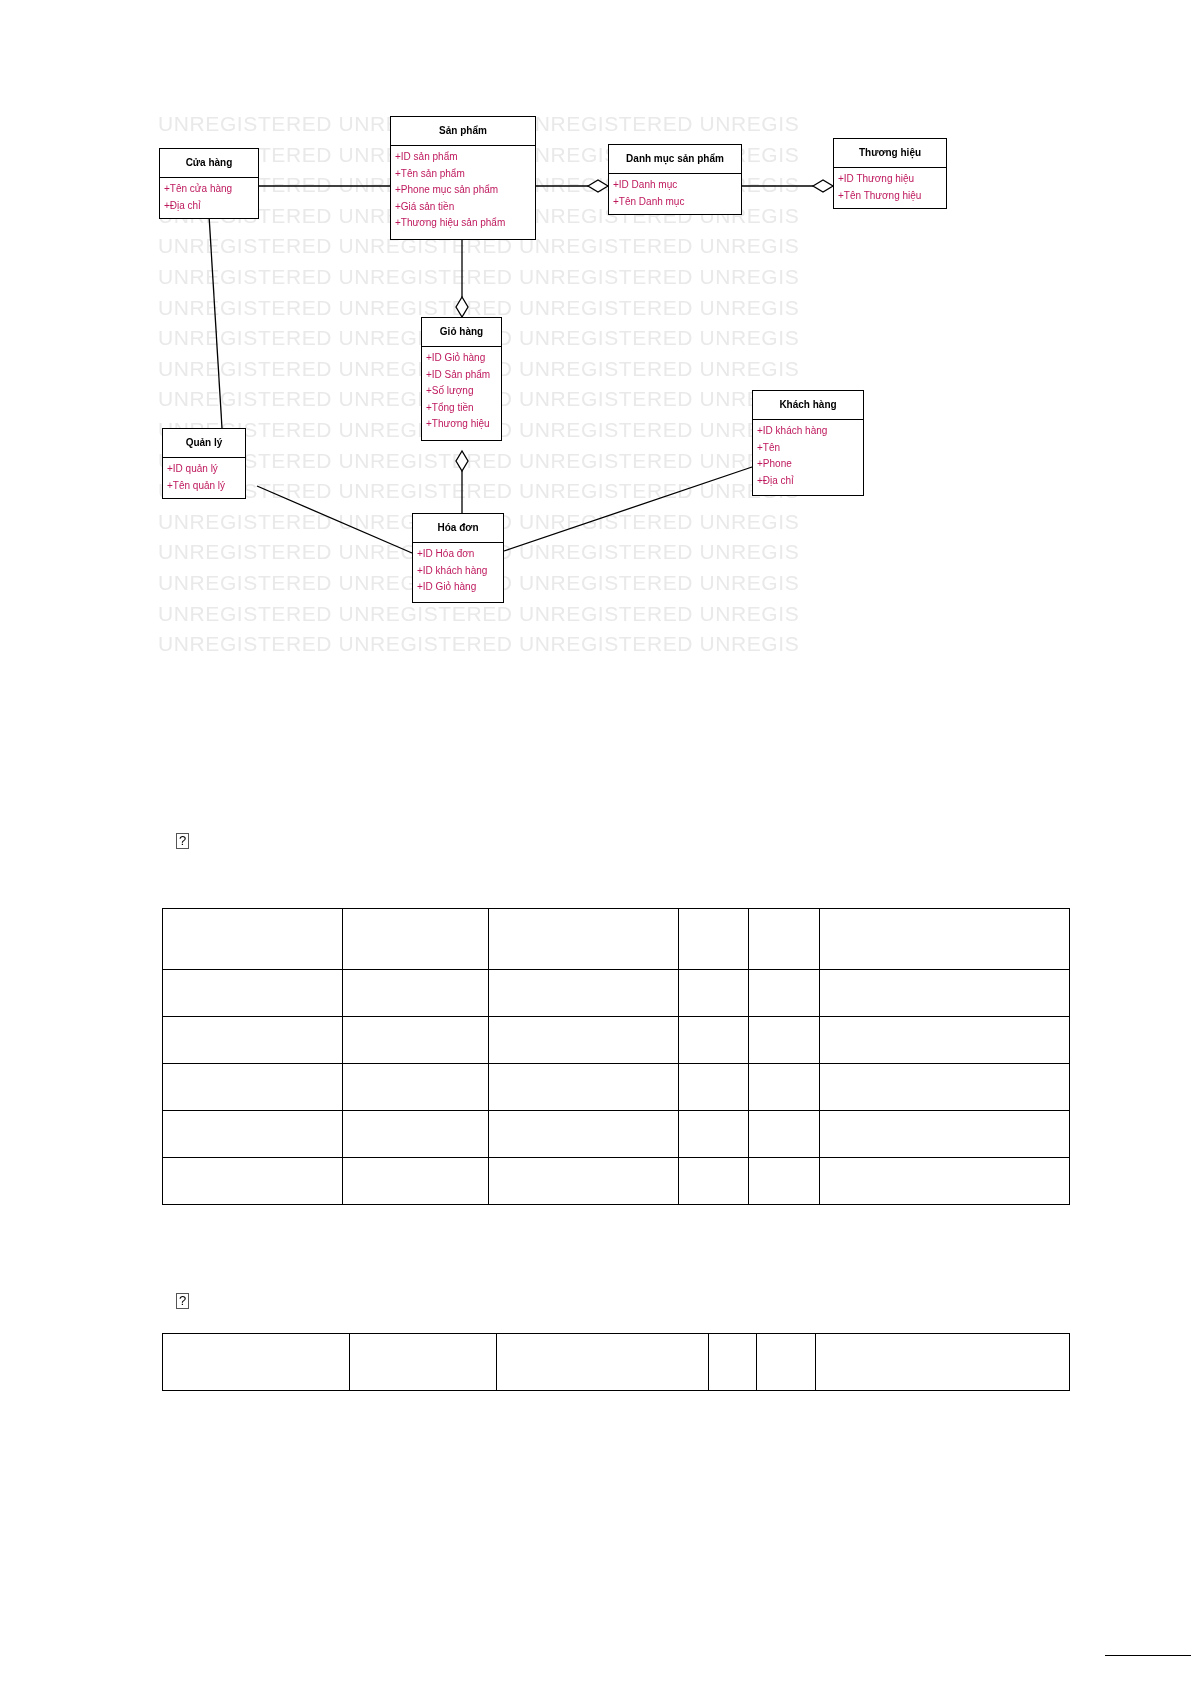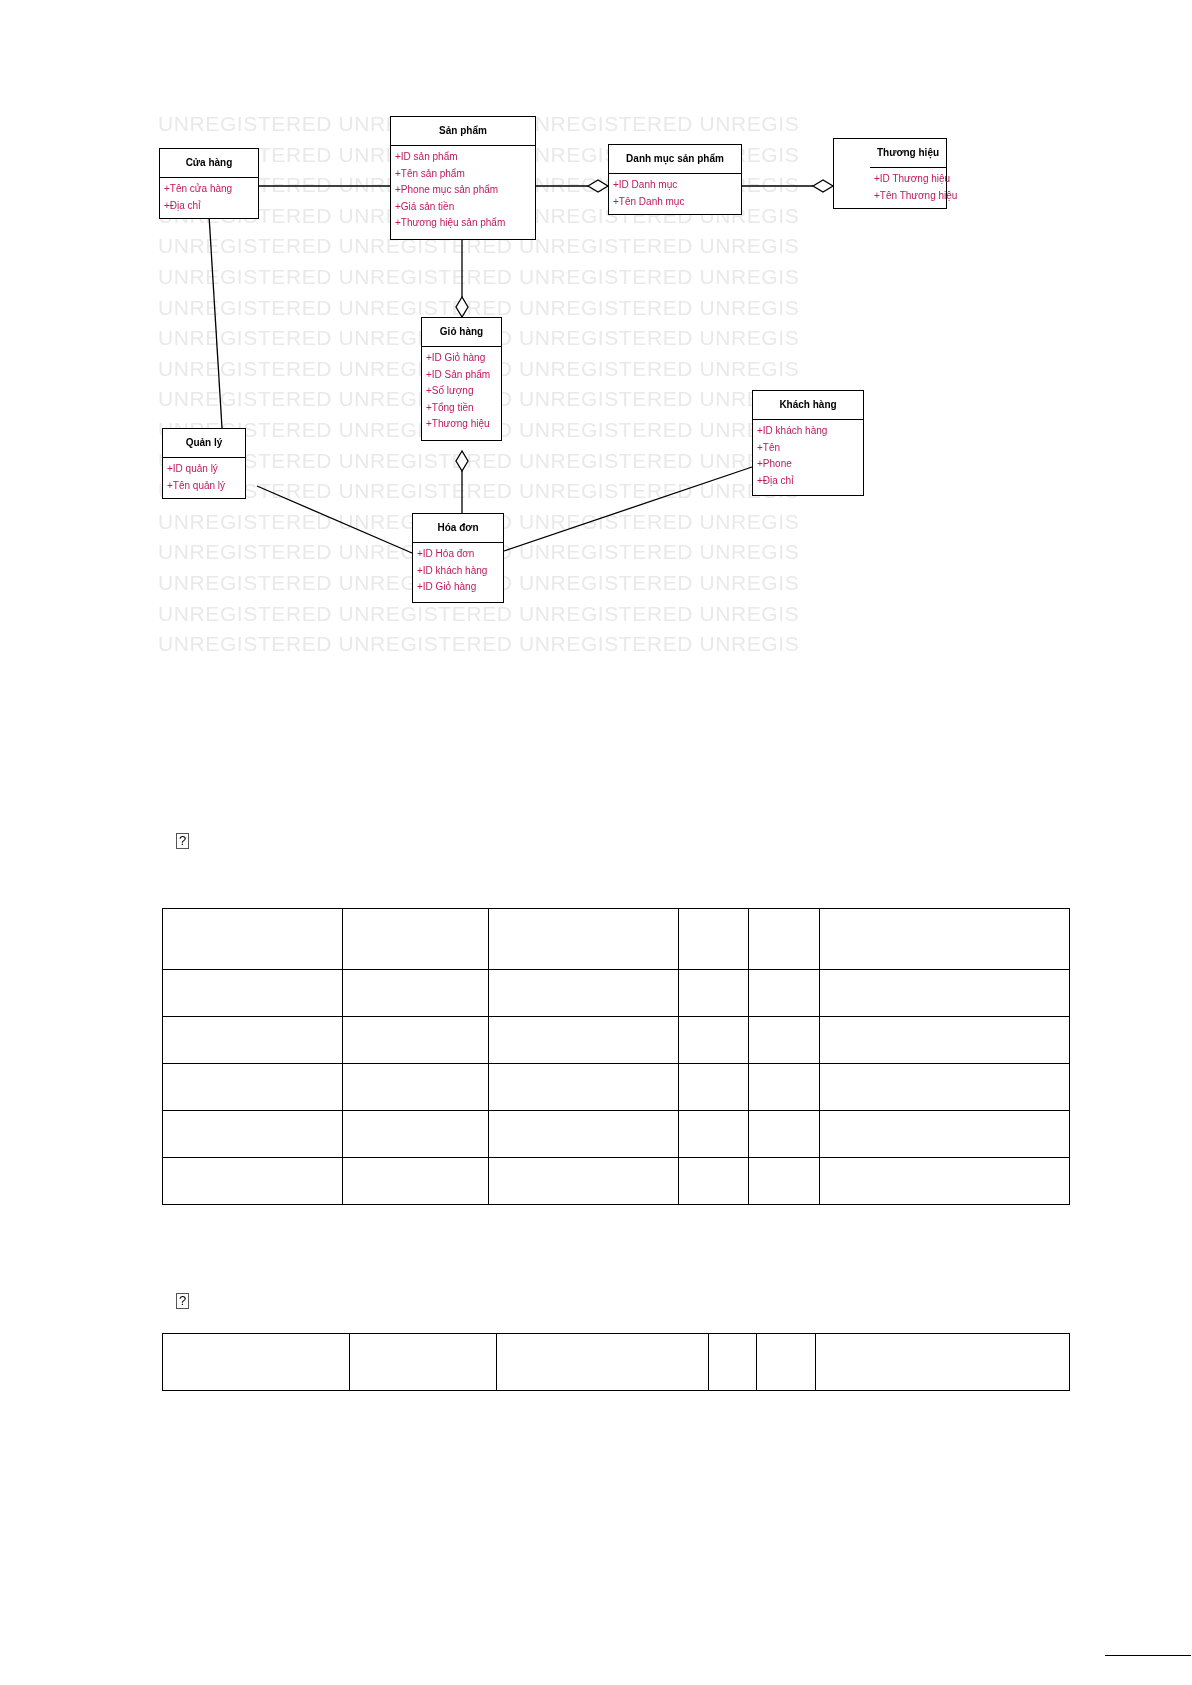--- a/index.html
+++ b/index.html
@@ -192,21 +192,21 @@
           <div class="uml-attr">+Thương hiệu sản phẩm</div>
         </div>
       </div>
       <div class="uml-class" style="left: 608px; top: 144px; width: 134px; min-height: 67px;">
         <div class="uml-title">Danh mục sản phẩm</div>
         <div class="uml-attrs">
           <div class="uml-attr">+ID Danh mục</div>
           <div class="uml-attr">+Tên  Danh mục</div>
         </div>
       </div>
-      <div class="uml-class" style="left: 833px; top: 138px; width: 114px; min-height: 71px; padding-left: 36px;">
+      <div class="uml-class" style="left: 833px; top: 138px; width: 114px; min-height: 71px;">
         <div class="uml-title">Thương hiệu</div>
         <div class="uml-attrs">
           <div class="uml-attr">+ID Thương hiệu</div>
           <div class="uml-attr">+Tên Thương hiệu</div>
         </div>
       </div>
       <div class="uml-class" style="left: 421px; top: 317px; width: 81px; min-height: 124px;">
         <div class="uml-title">Giỏ hàng</div>
         <div class="uml-attrs">
           <div class="uml-attr">+ID Giỏ hàng</div>

